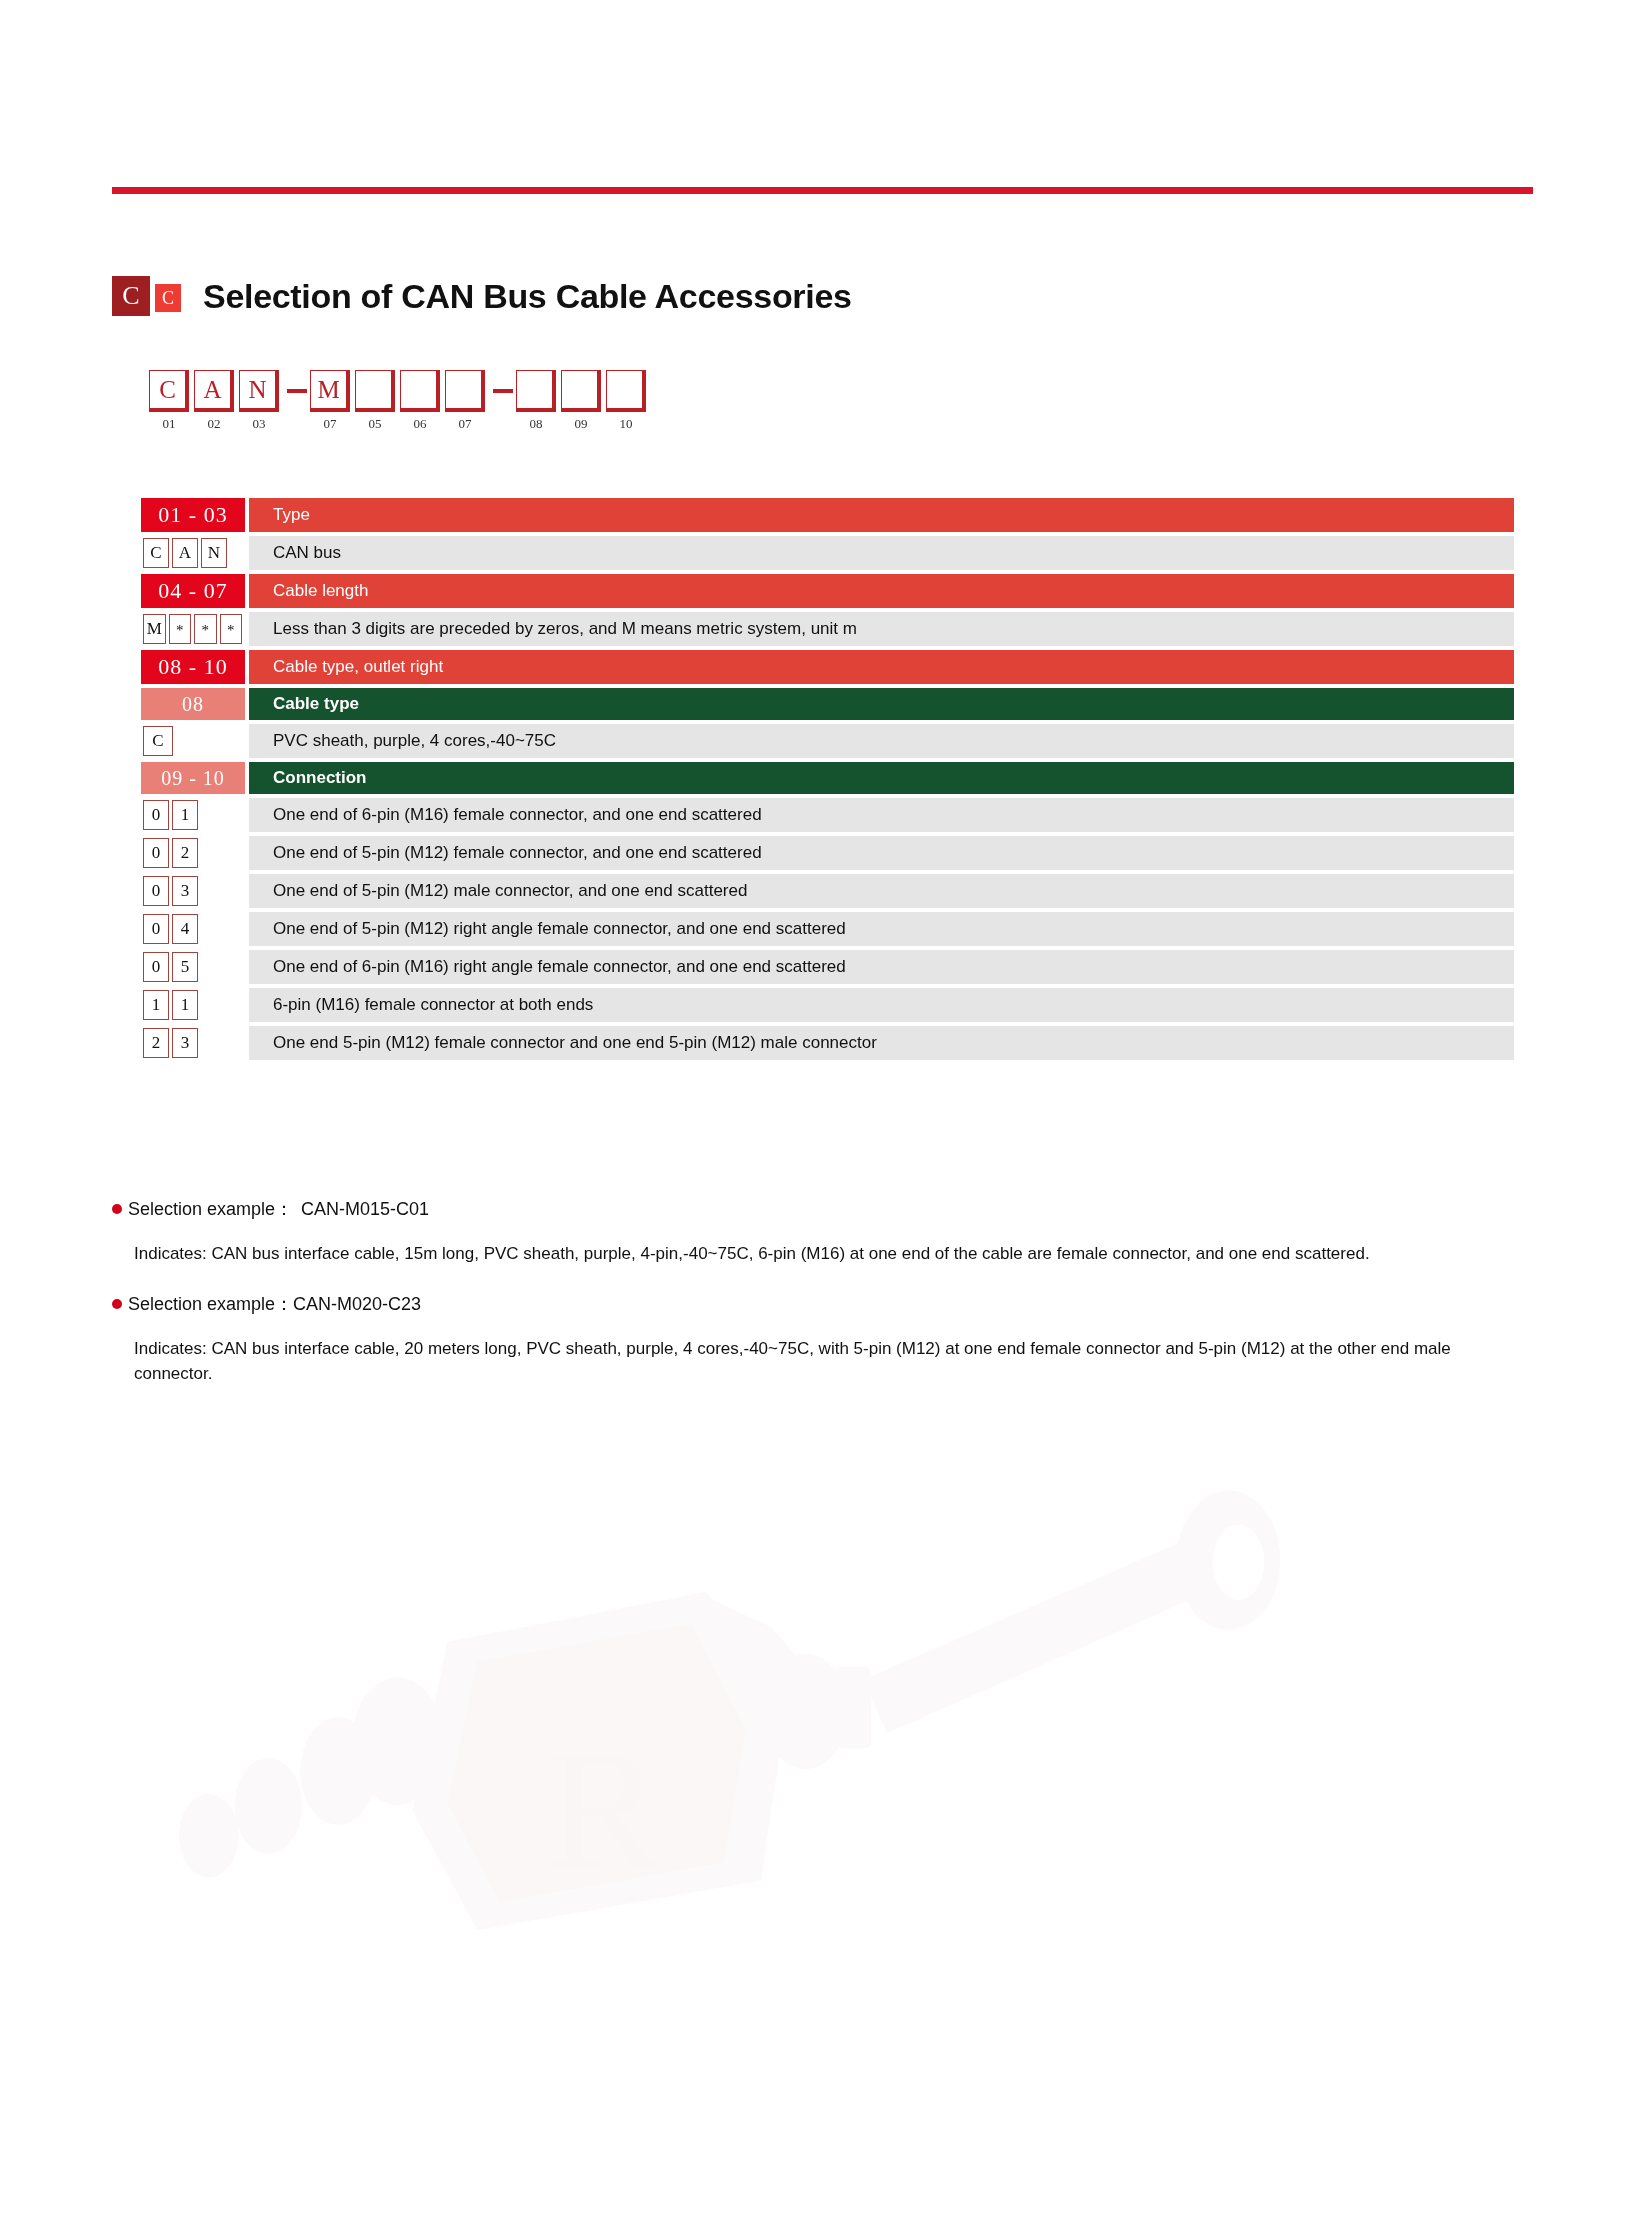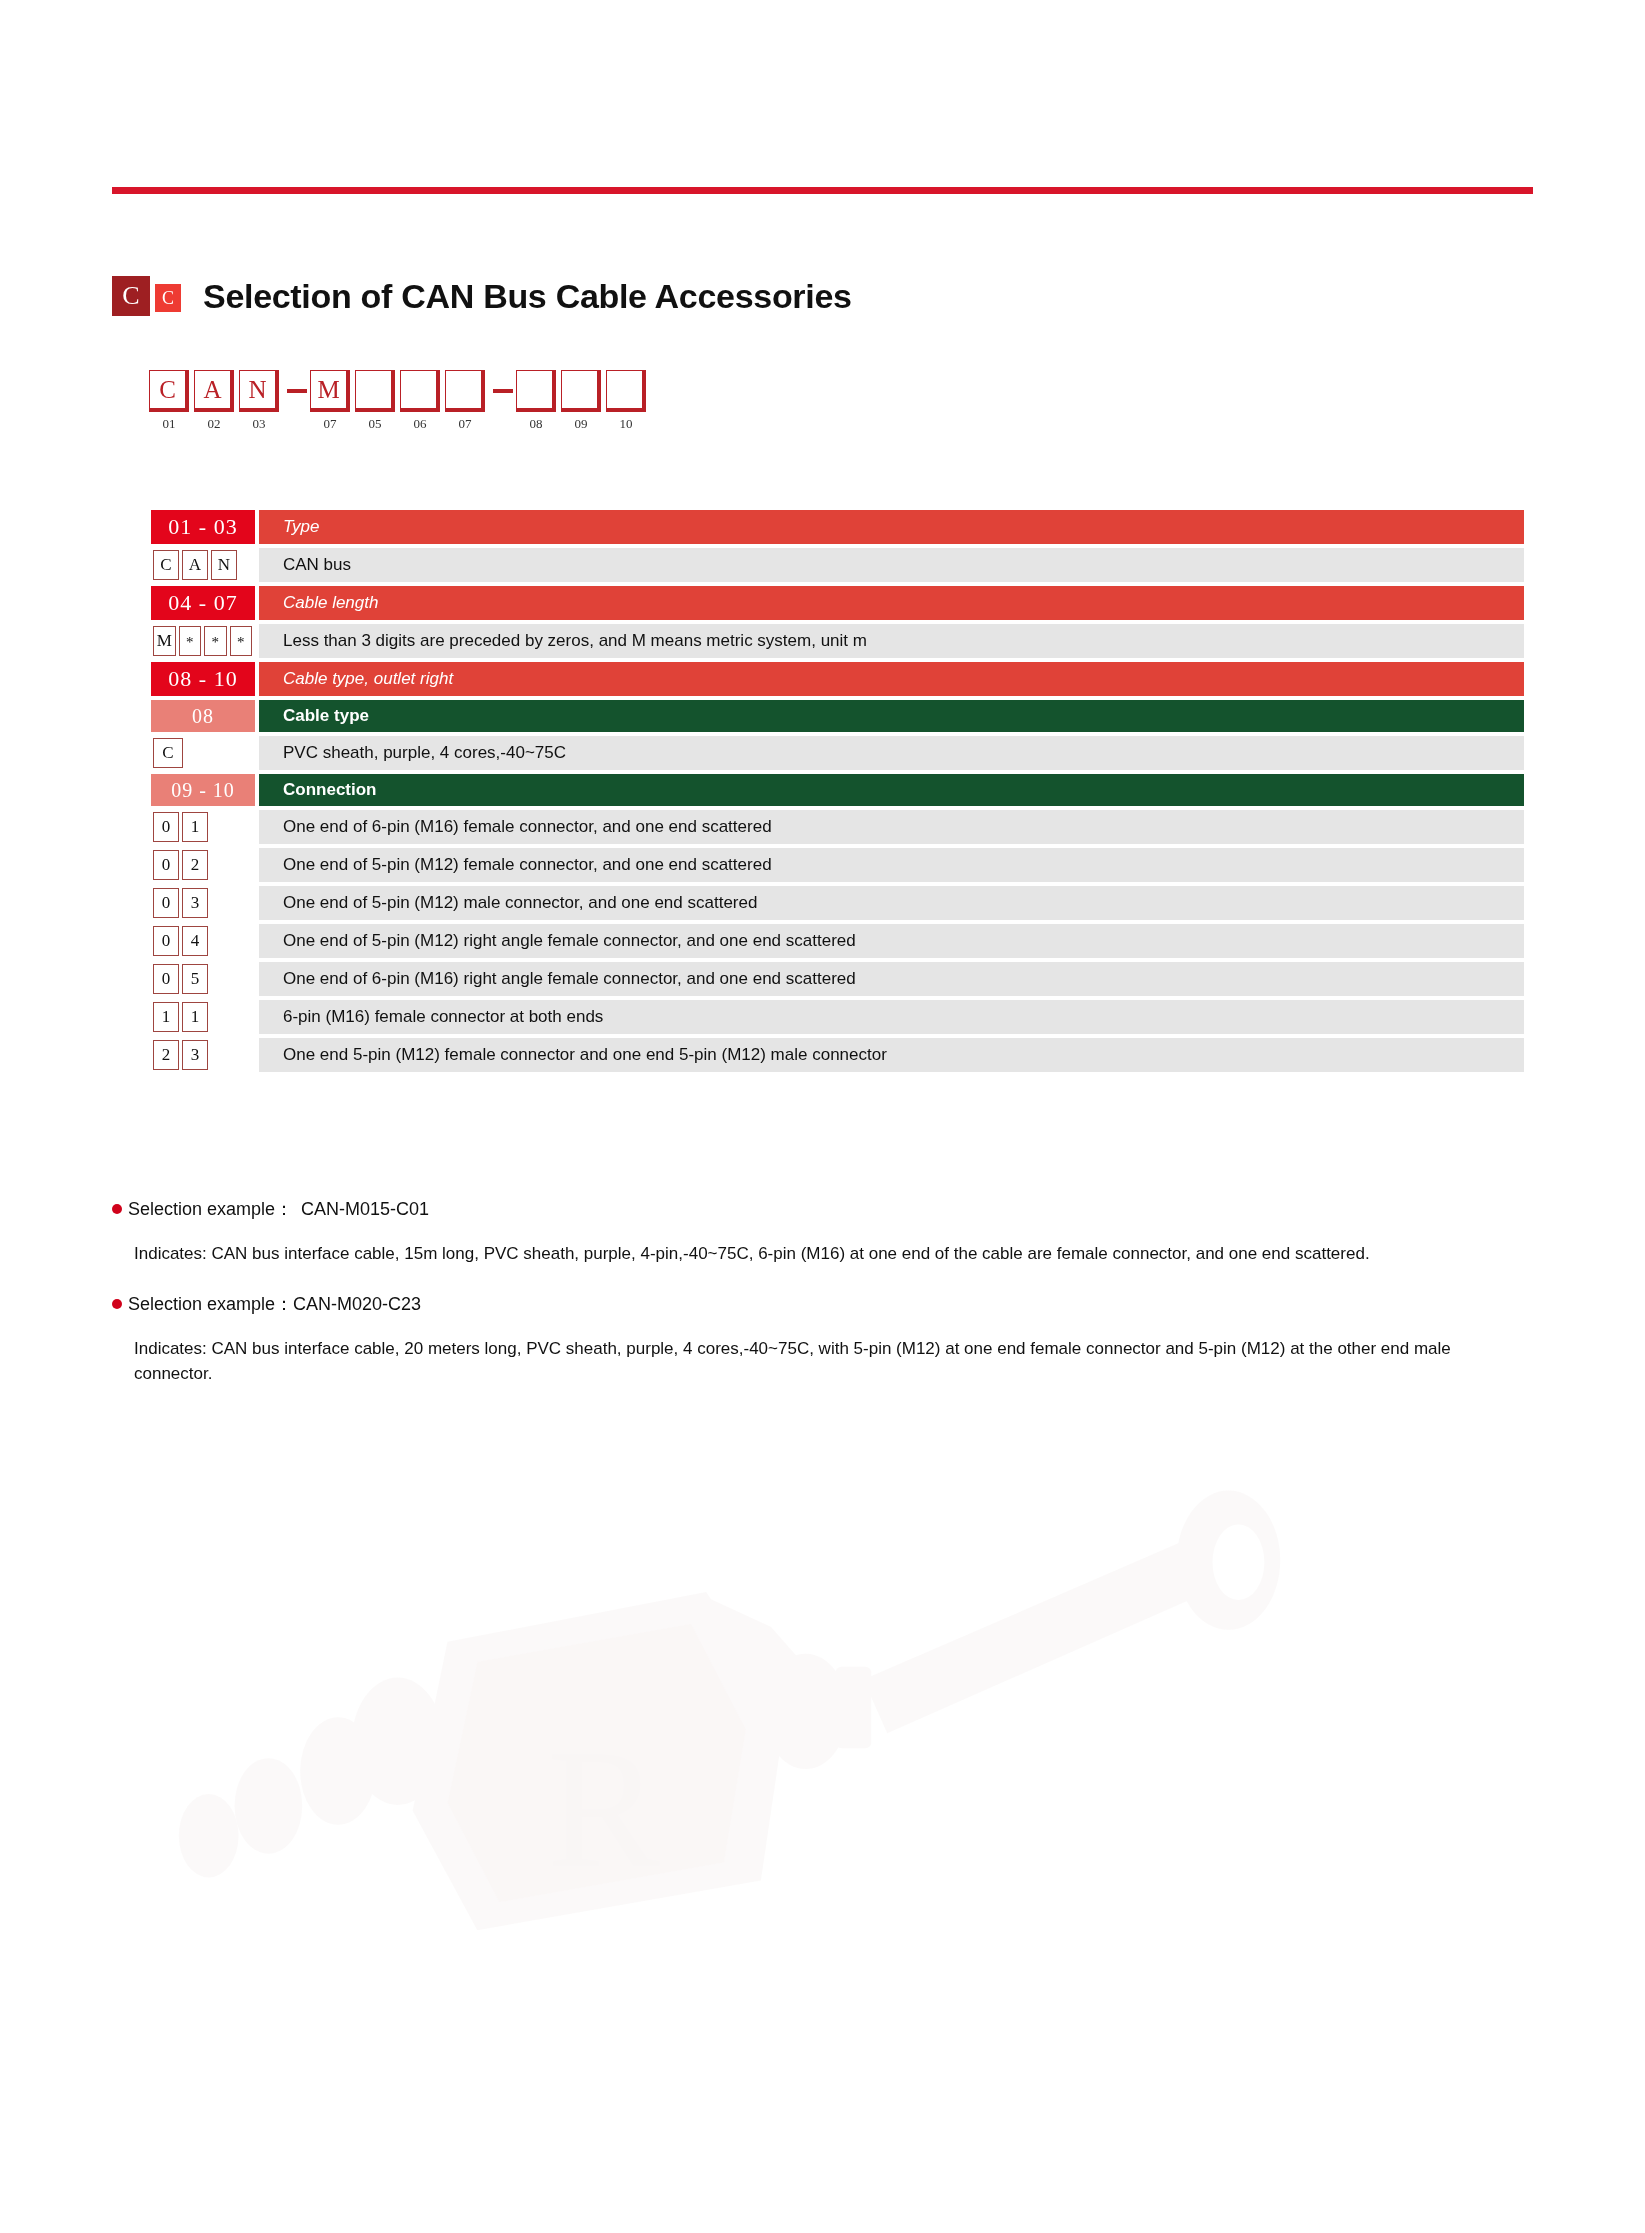--- a/index.html
+++ b/index.html
@@ -129,24 +129,23 @@
   .code-dash i {
     display: block;
     width: 20px;
     height: 4px;
     background: #B92026;
   }
 
   
   .spec-table {
     position: absolute;
-    left: 151px;
+    left: 141px;
     top: 498px;
     width: 1373px;
-    margin-top: 12px;
   }
   .row {
     display: flex;
     align-items: stretch;
     margin-bottom: 4px;
   }
 
   
   .hdr .key {
     width: 104px;
@@ -159,21 +158,20 @@
     letter-spacing: 1px;
   }
   .hdr .band {
     flex: 1;
     background: #E04238;
     color: #ffffff;
     font-size: 17px;
     line-height: 34px;
     padding-left: 24px;
     margin-left: 4px;
-    font-style: italic;
   }
 
   
   .subhdr .key {
     width: 104px;
     background: #E98077;
     color: #ffffff;
     font-size: 20px;
     line-height: 32px;
     text-align: center;

